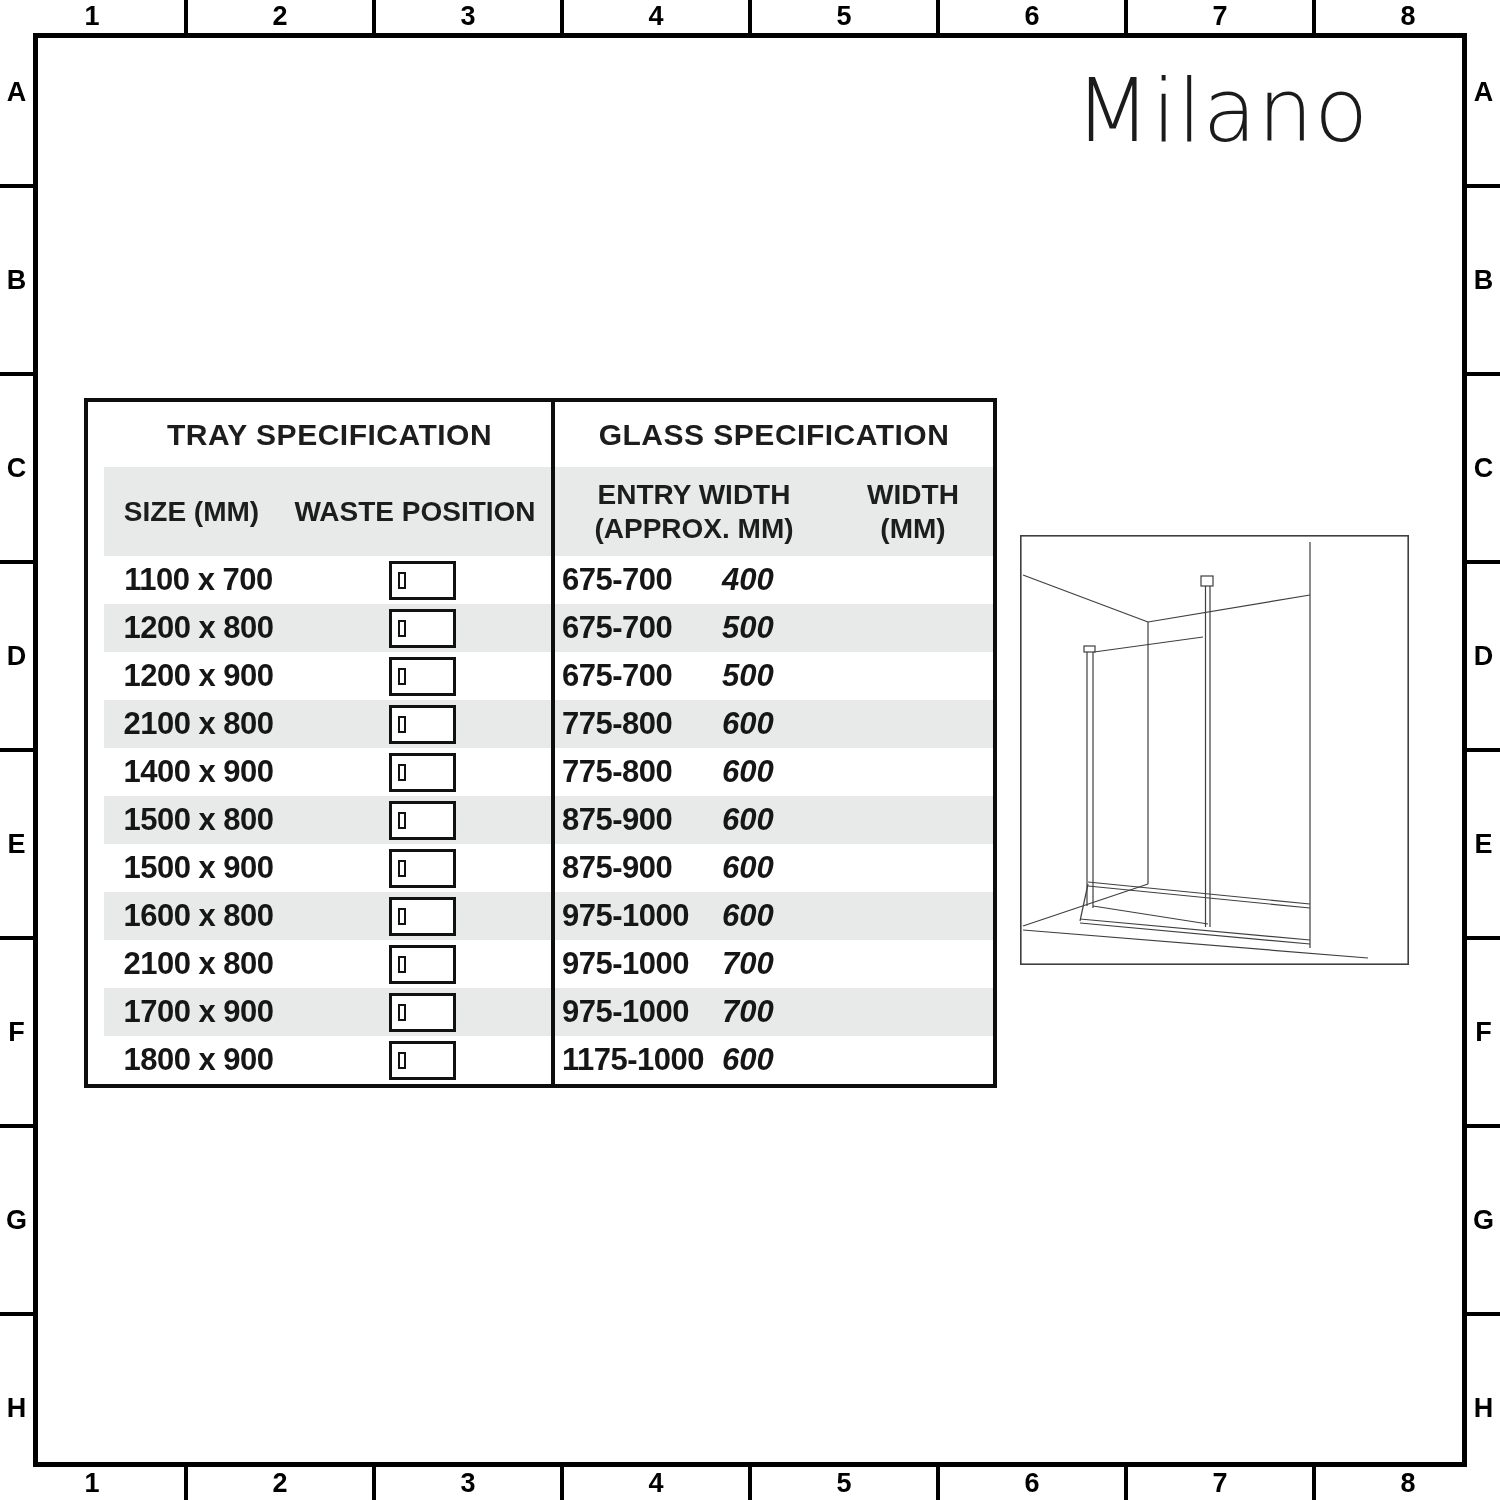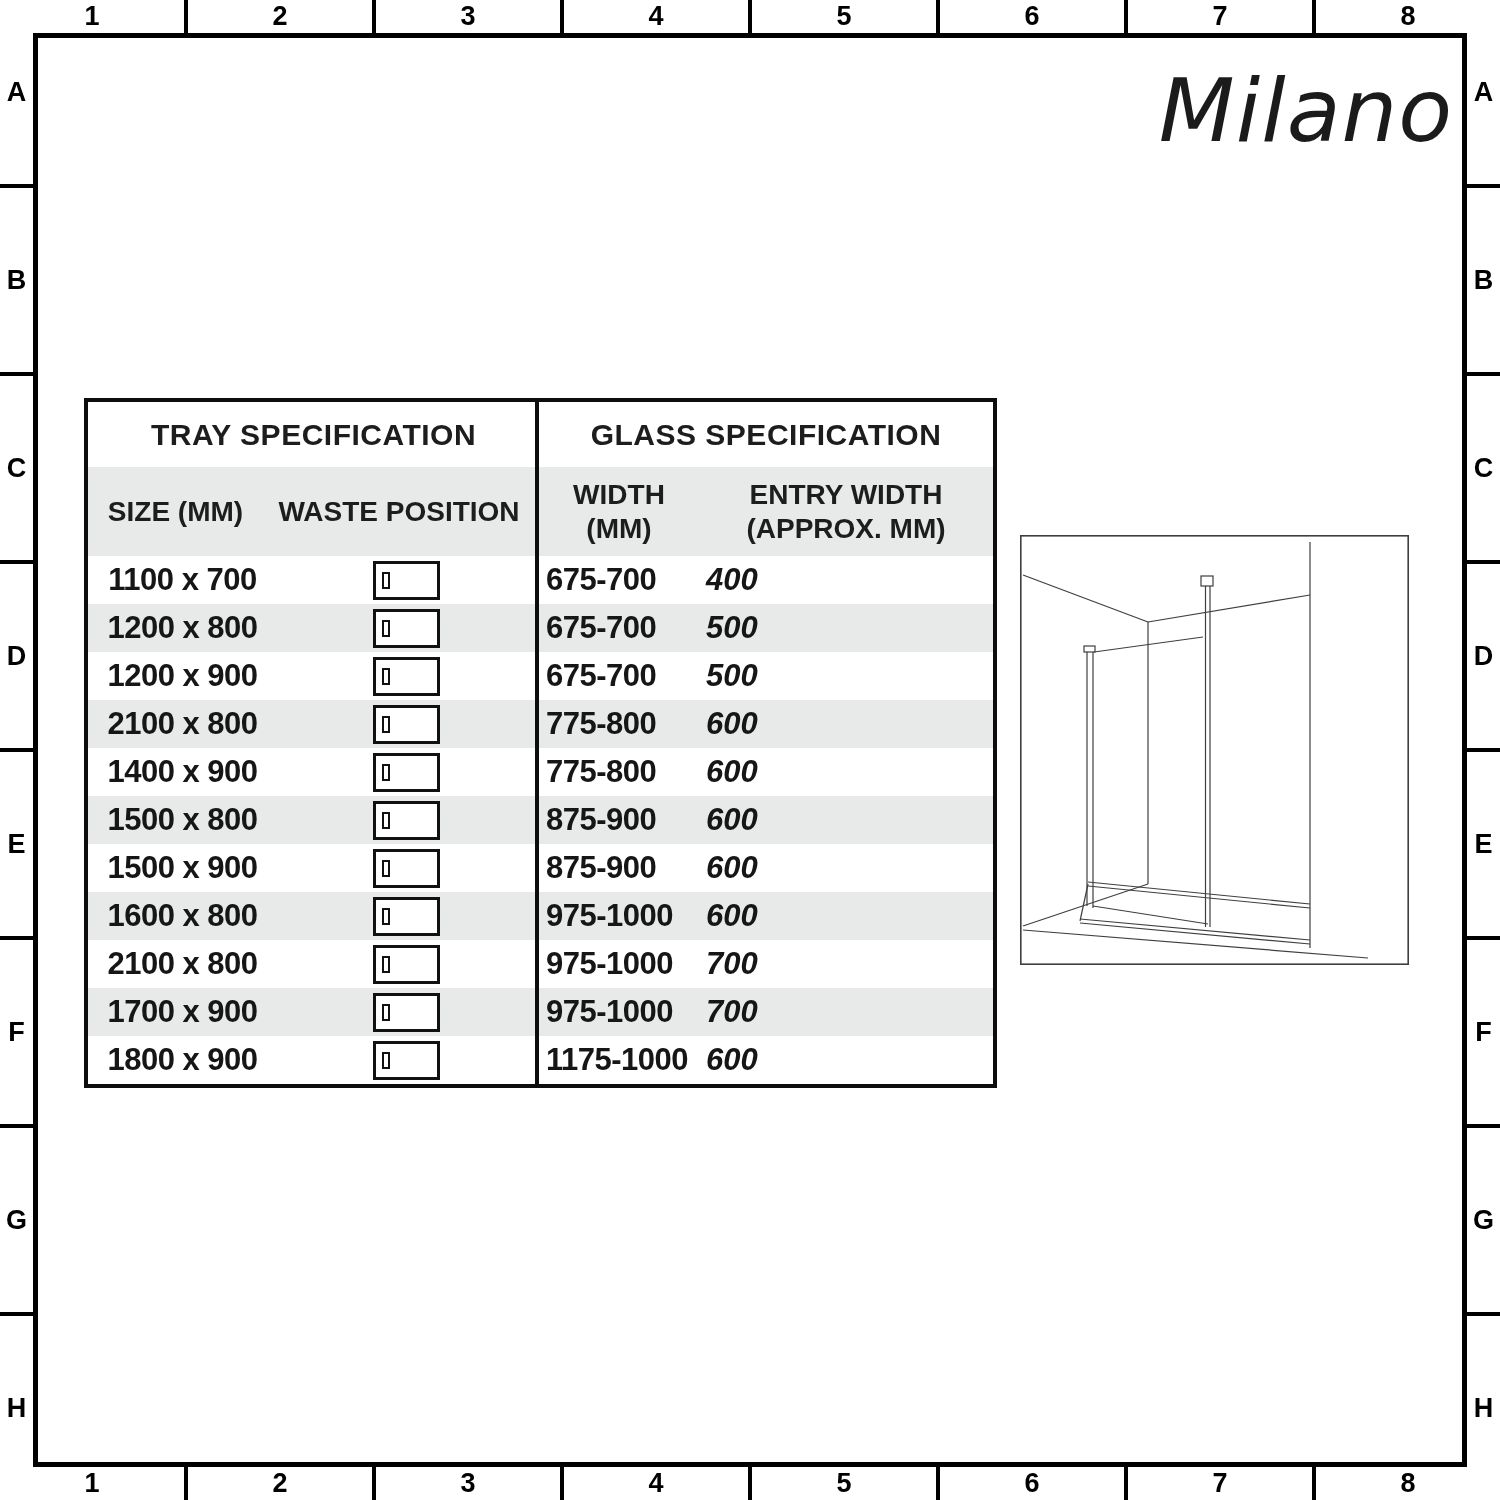--- a/index.html
+++ b/index.html
@@ -23,30 +23,30 @@
   .band-right { left:1467px; }
   .band .cell {
     flex:1; display:flex; align-items:center; justify-content:center;
     font-weight:bold; font-size:27px; color:#000;
   }
   .band-h .cell:not(:last-child) { border-right:4px solid #000; }
   .band-v .cell:not(:last-child) { border-bottom:4px solid #000; }
 
   
   .logo {
-    position:absolute; left:1136px; top:55px; width:340px; height:110px;
+    position:absolute; left:1052px; top:55px; width:340px; height:110px;
     display:flex; align-items:center; justify-content:center;
     font-family:"DejaVu Sans", sans-serif; font-weight:200;
-    font-size:88px; letter-spacing:1px; color:#1b1b1b;font-style:italic;
+    font-size:88px; letter-spacing:1px; color:#1b1b1b;
   }
 
   
   .spec {
     position:absolute; left:84px; top:398px; width:913px; height:690px;
-    border:4px solid #0d0d0d; background:#fff;
+    border:4px solid #0d0d0d; background:#fff;padding-left:16px;
   }
   .spec-inner { position:relative; width:100%; height:100%; display:flex; flex-direction:column; }
   .spec-divider {
     position:absolute; left:447px; top:0; bottom:0; width:4px;
     background:#0d0d0d; z-index:3;
   }
   .titles { display:flex; height:65px; }
   .title-cell {
     display:flex; align-items:center; justify-content:center;
     font-weight:bold; font-size:30px; letter-spacing:0.5px; color:#1d1d1d;
@@ -139,27 +139,27 @@
 
       <div class="titles">
         <div class="title-cell title-tray">TRAY SPECIFICATION</div>
         <div class="title-cell title-glass">GLASS SPECIFICATION</div>
       </div>
 
       <div class="headers">
         <div class="hcell h-size">SIZE (MM)</div>
         <div class="hcell h-waste">WASTE POSITION</div>
         <div class="h-gap"></div>
+        <div class="hcell h-entry">
+          <span>ENTRY WIDTH</span>
+          <span>(APPROX. MM)</span>
+        </div>
         <div class="hcell h-width">
           <span>WIDTH</span>
           <span>(MM)</span>
-        </div>
-        <div class="hcell h-entry">
-          <span>ENTRY WIDTH</span>
-          <span>(APPROX. MM)</span>
         </div>
       </div>
 
       <div class="rows">
         <div class="row">
           <div class="c-size">1100 x 700</div>
           <div class="c-waste">
               <span class="waste-icon">
                 <span class="waste-mark"></span>
               </span>

